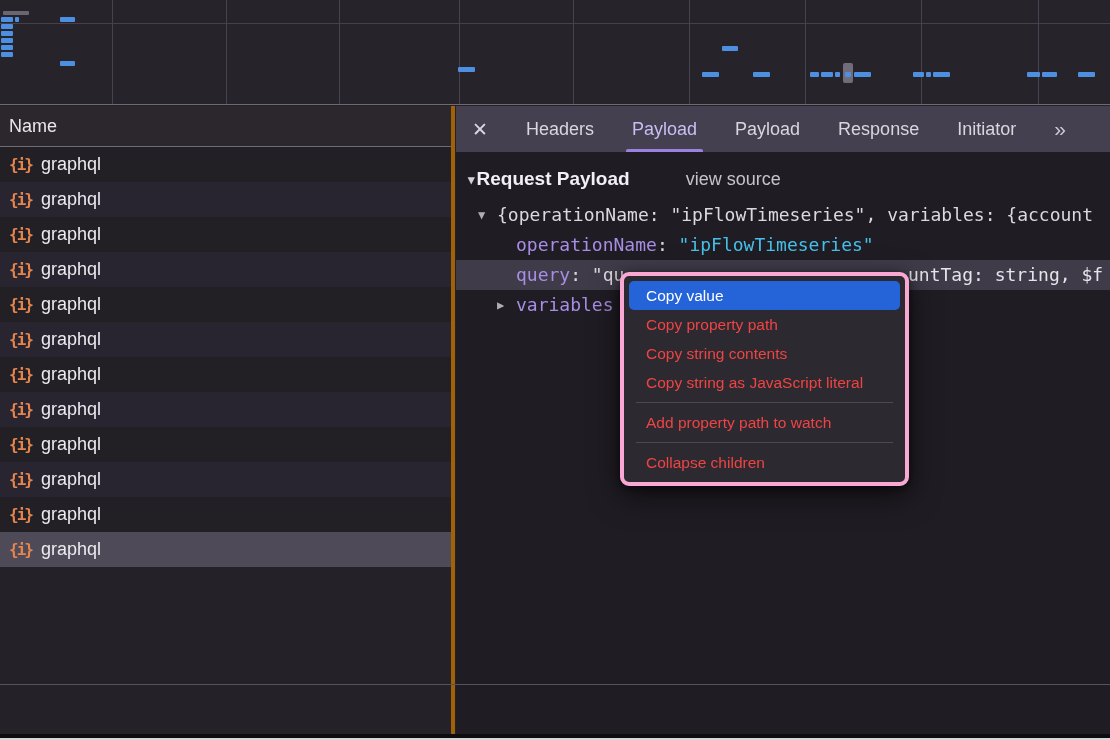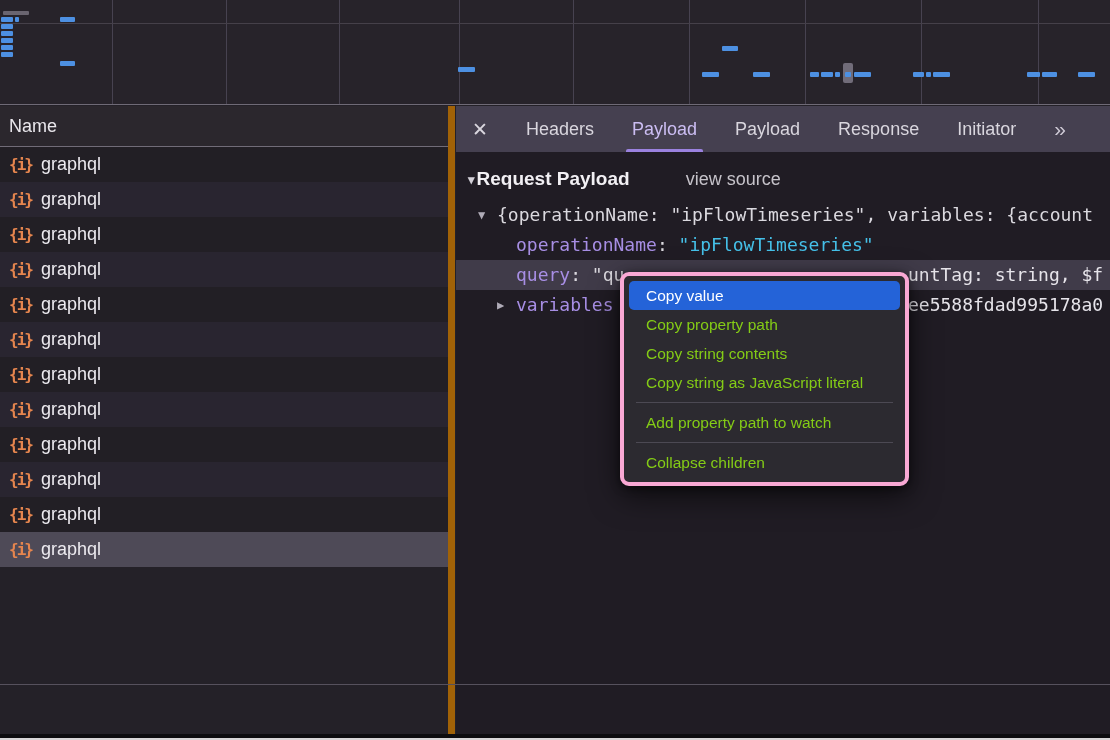--- a/index.html
+++ b/index.html
@@ -18,21 +18,21 @@
   }
   .gridline { position:absolute; top:0; bottom:0; width:1px; background:#474250; }
   .ov-hline { position:absolute; left:0; right:0; top:23px; height:1px; background:#454049; }
   .ov-bar { position:absolute; height:5px; border-radius:1px; background:var(--request-bar-blue,#4d90e2); }
   .ov-dash { position:absolute; background:#6a6570; border-radius:1px; }
   .ov-marker { position:absolute; background:#716c79; border-radius:2px; }
 
   
   .left-panel {
     position:absolute; left:0; top:106px; bottom:0; width:455px;
-    background:#242128; border-right:7px solid #a16207;
+    background:#242128; border-right:4px solid #a16207;
   }
   .name-header {
     height:41px; background:#2b272d; border-bottom:1px solid #716c78;
     display:flex; align-items:center; padding-left:9px;
     color:#e9e7ec; font-size:18px;
   }
   .req-row {
     height:35px; display:flex; align-items:center; gap:9px; padding-left:9px;
     color:#edebf0; font-size:18px; white-space:nowrap; cursor:default;
   }
@@ -90,21 +90,21 @@
 
   
   .context-menu {
     position:absolute; left:620px; top:272px; width:289px;
     background:#2c2a30; border:4px solid #f9a8d4; border-radius:9px;
     box-shadow:0 10px 30px rgba(0,0,0,.6), 0 2px 8px rgba(0,0,0,.5);
     padding:5px 0; z-index:5;
   }
   .menu-item {
     height:29px; line-height:29px; margin:0 5px; padding-left:17px;
-    border-radius:5px; font-size:15.5px; color:#84cc16; cursor:default;
+    border-radius:5px; font-size:15.5px; color:#ef4444; cursor:default;
     white-space:nowrap;
   }
   .menu-item.hl { background:var(--selection-blue,#2463d8); color:#ffffff; }
   .menu-sep { height:1px; background:#4c4953; margin:5px 12px; }
 </style>
 </head>
 <body>
 
 <div class="screen">
 
@@ -216,21 +216,21 @@
     <div class="payload-content">
       <div class="section-header">
         <span class="section-twisty">▾</span>
         <span>Request Payload</span>
         <span class="view-source">view source</span>
       </div>
       <div class="tree" id="tree">
           <div class="trow"><span class="twisty" style="left: 22px;">▼</span><span style="padding-left: 41px; display: inline-block;"><span class="seg-plain">{operationName: "ipFlowTimeseries", variables: {account</span></span></div>
           <div class="trow"><span style="padding-left: 60px; display: inline-block;"><span class="seg-key">operationName</span><span class="seg-plain">: </span><span class="seg-string">"ipFlowTimeseries"</span></span></div>
           <div class="trow hl"><span style="padding-left: 60px; display: inline-block;"><span class="seg-key">query</span><span class="seg-plain">: "qu</span></span><span class="right-frag">untTag: string, $f</span></div>
-          <div class="trow"><span class="twisty" style="left: 41px;">▶</span><span style="padding-left: 60px; display: inline-block;"><span class="seg-key">variables</span></span><span class="right-frag">ee5588fdad995178a0</span></div>
+          <div class="trow"><span class="twisty" style="left: 41px;">▶</span><span style="padding-left: 60px; display: inline-block;"><span class="seg-key">variables</span></span></div>
         </div>
     </div>
   </div>
 
   <div class="hdivider"></div>
   <div class="bottom-black"></div>
   <div class="bottom-edge"></div>
 
   <div class="context-menu" id="ctx-menu">
       <div class="menu-item hl">Copy value</div>

